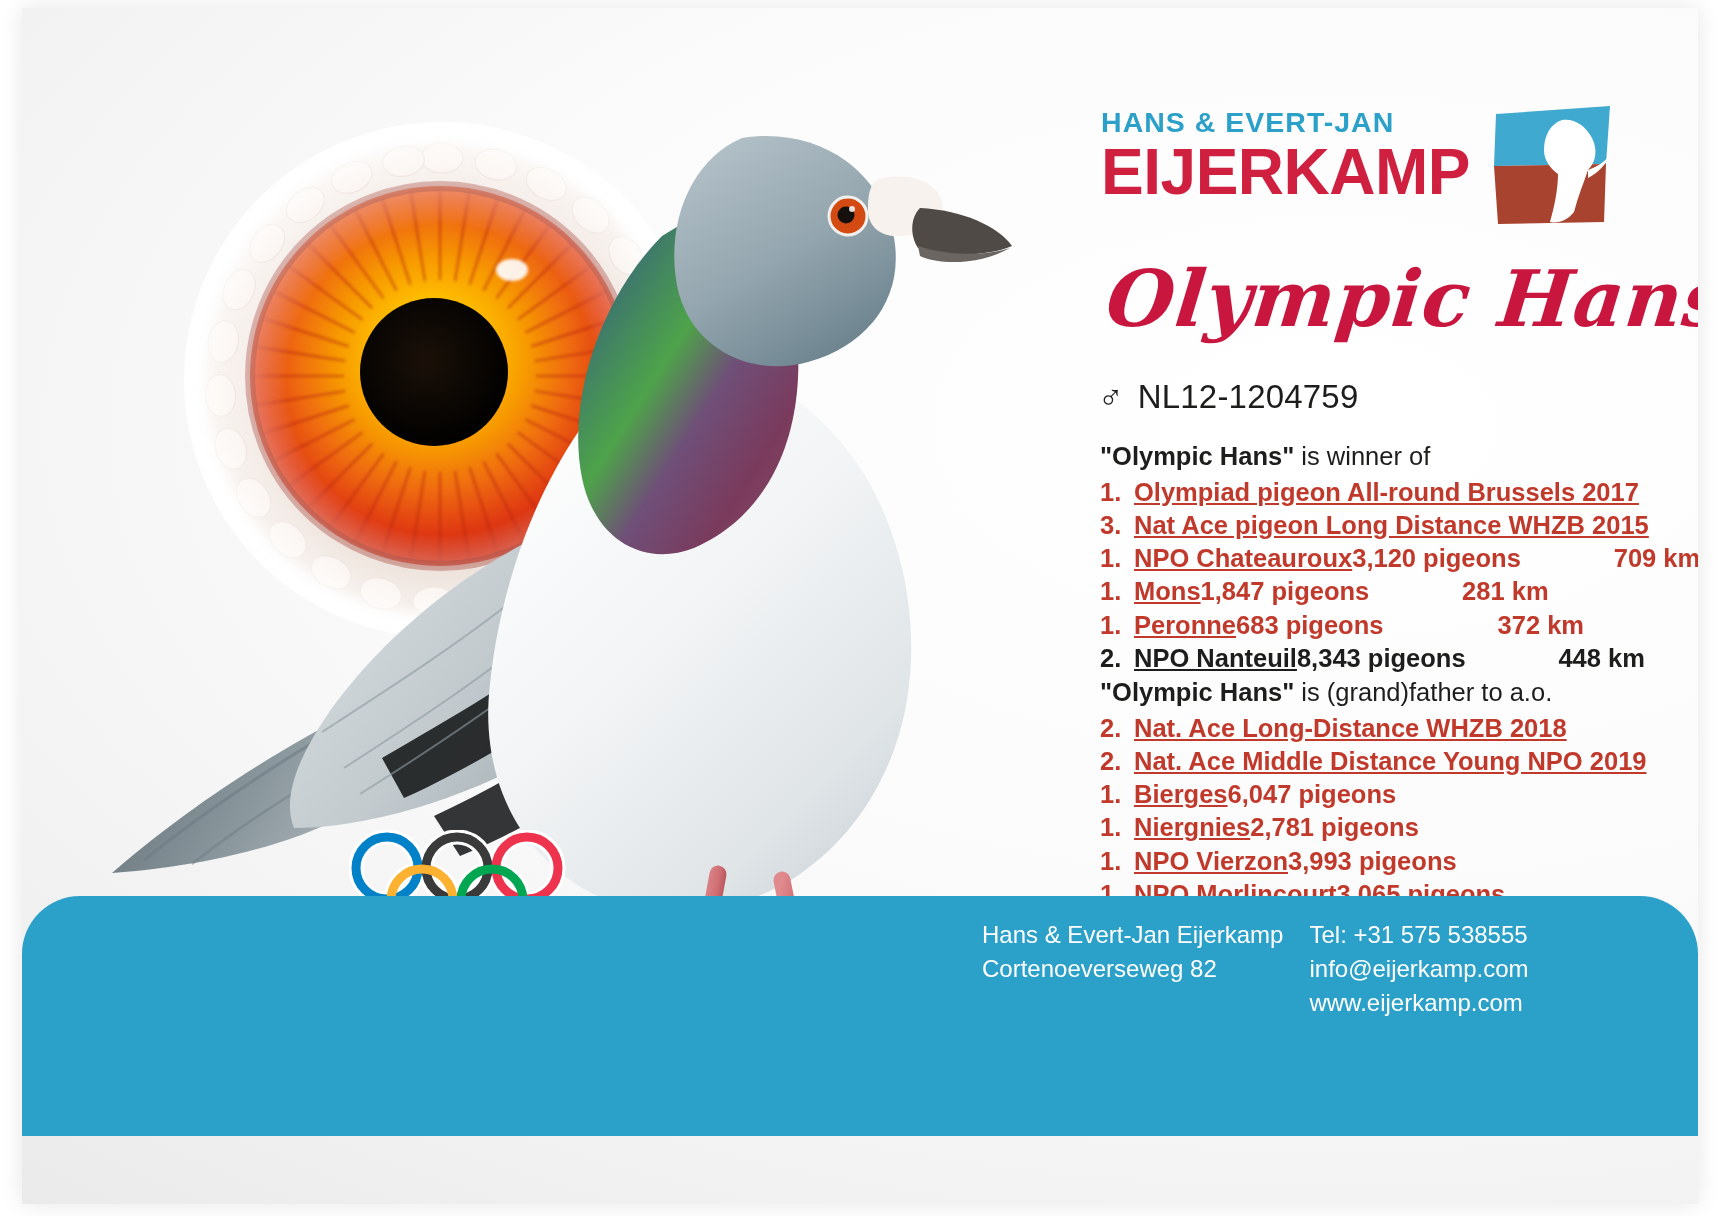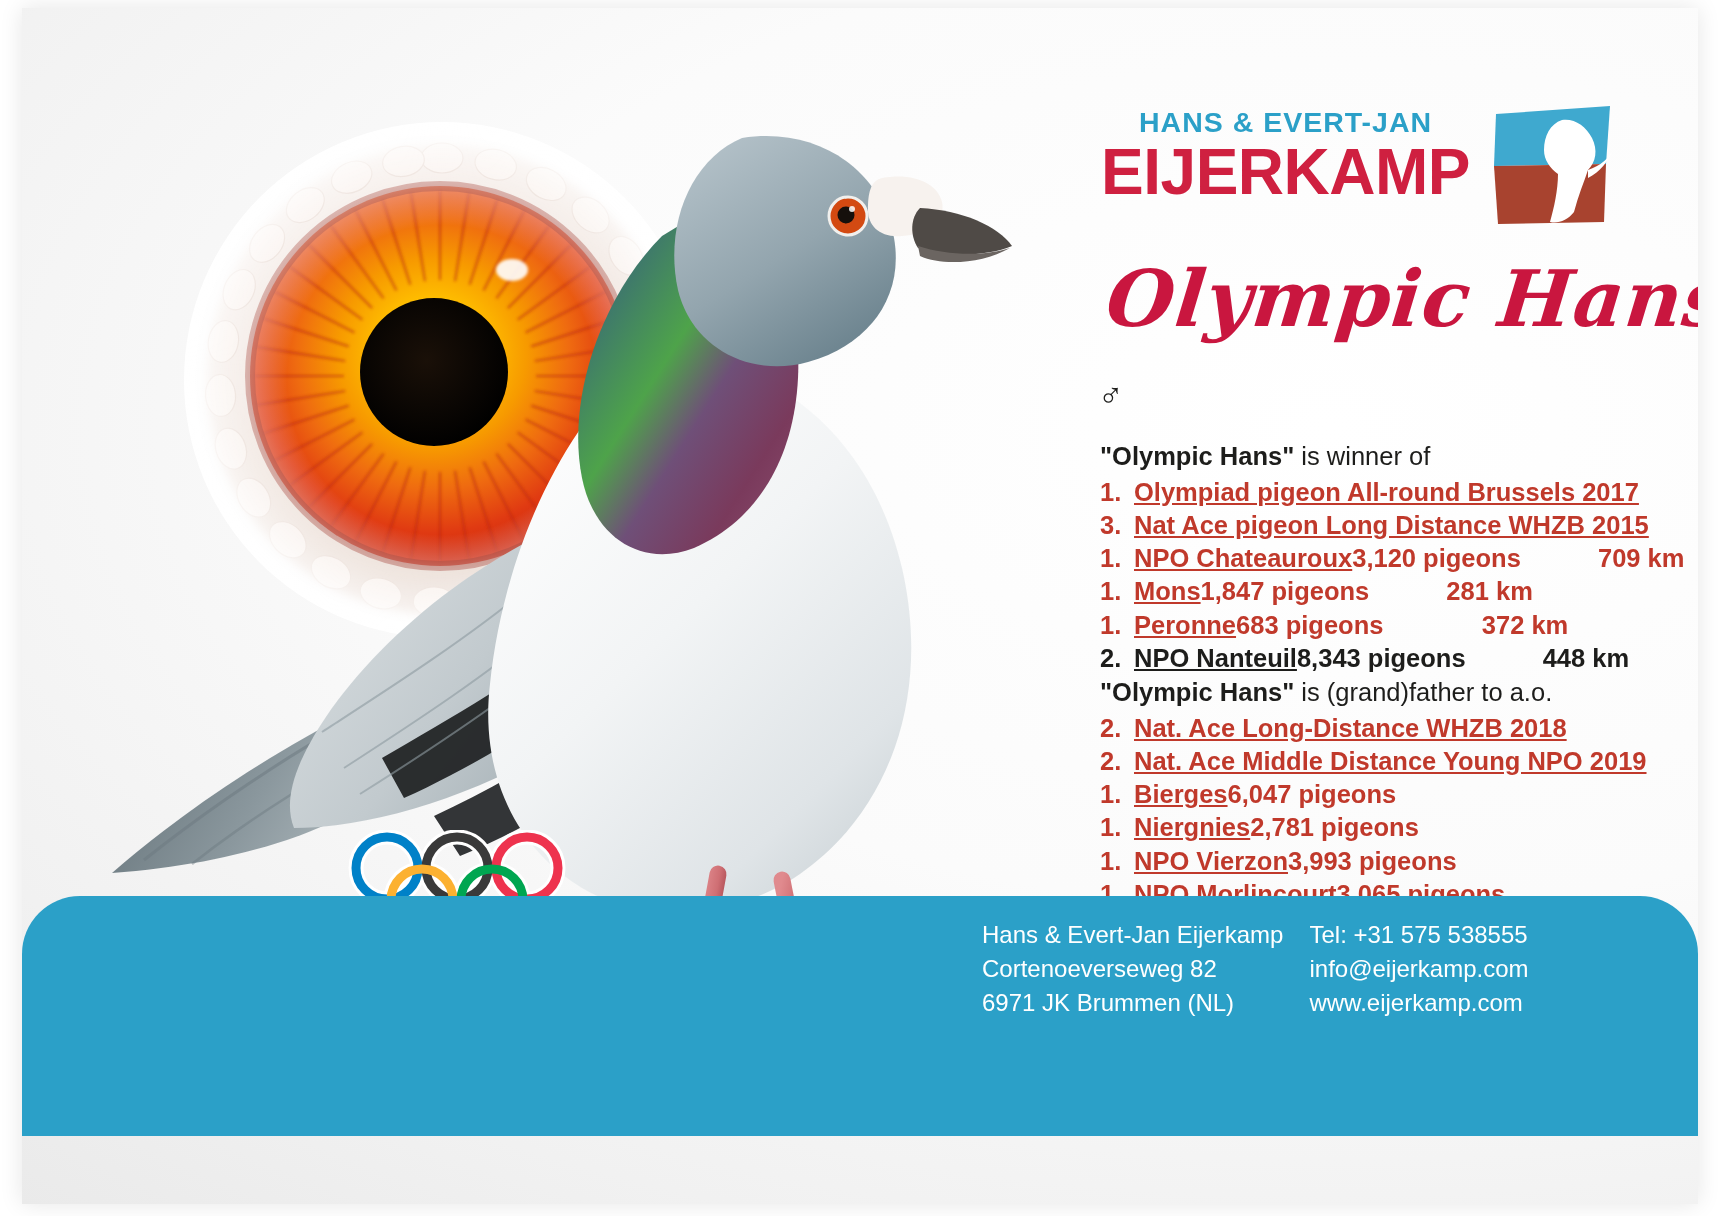--- a/index.html
+++ b/index.html
@@ -14,21 +14,21 @@
   .card{
     position:absolute;left:22px;top:8px;width:1676px;height:1196px;
     background:
       radial-gradient(120% 90% at 78% 35%, #ffffff 0%, #fbfbfb 45%, #f1f1f1 78%, #e9e9e9 100%);
     box-shadow:0 0 22px rgba(0,0,0,.10);
     overflow:hidden;
   }
 
   
   .logo{position:absolute;right:86px;top:92px;width:380px;height:128px;}
-  .logo-text{position:absolute;right:142px;top:8px;text-align:center;line-height:1;}
+  .logo-text{position:absolute;right:142px;top:8px;text-align:left;line-height:1;}
   .logo-l1{
     color:#2ba0c8;font-weight:bold;font-size:28.5px;letter-spacing:1.0px;
     font-family:"Liberation Sans",sans-serif;white-space:nowrap;
   }
   .logo-l2{
     color:#cf2040;font-weight:bold;font-size:64px;letter-spacing:-0.5px;
     margin-top:3px;white-space:nowrap;font-family:"Liberation Sans",sans-serif;
   }
   .logo-mark{position:absolute;right:-4px;top:4px;width:128px;height:122px;}
 
@@ -62,21 +62,21 @@
     display:flex;align-items:baseline;color:#c0392b;font-size:25.5px;
     font-weight:bold;line-height:1.305;white-space:nowrap;
   }
   .row .pos{width:34px;flex:none;}
   .row .name{flex:none;text-decoration:underline;}
   .row.wide .name{width:auto;}
   .row .num{
     width:230px;flex:none;text-align:left;
   }
   .row .km{
-    width:118px;flex:none;text-align:center;
+    width:118px;flex:none;text-align:right;
   }
   .row.dark{color:#1d1d1b;}
   .block-b .row .num{width:230px;}
 
   
   .footer{
     position:absolute;left:0;top:888px;width:1676px;height:240px;
     background:#2ba0c8;
     border-top-left-radius:58px;border-top-right-radius:58px;
   }
@@ -366,20 +366,21 @@
                    C 56 32, 62 20, 74 16 Z" fill="#ffffff"></path>
           <path d="M100 66 C 112 62, 122 54, 126 44 C 120 58, 112 68, 100 74 Z" fill="#ffffff"></path>
         </svg>
       </div>
     </div>
 
     <div class="headline">Olympic Hans</div>
 
     <div class="ringline">
       <span class="male-sym">♂</span>
+      <span>NL12-1204759</span>
     </div>
 
     <div class="block block-a">
       <div class="intro">
         <b>"Olympic Hans"</b><span> is winner of</span>
       </div>
       <div class="row wide">
         <span class="pos">1.</span>
         <span class="name">Olympiad pigeon All-round Brussels 2017</span>
       </div>
@@ -445,21 +446,20 @@
         <span class="name">NPO Morlincourt</span>
         <span class="num">3,065 pigeons</span>
       </div>
     </div>
 
     <div class="footer">
       <div class="footer-cols">
         <div class="fcol">
           <div>Hans &amp; Evert-Jan Eijerkamp</div>
           <div>Cortenoeverseweg 82</div>
-          <div>6971 JK Brummen (NL)</div>
         </div>
         <div class="fcol">
           <div>Tel: +31 575 538555</div>
           <div>info@eijerkamp.com</div>
           <div>www.eijerkamp.com</div>
         </div>
       </div>
     </div>
 
   </div>

